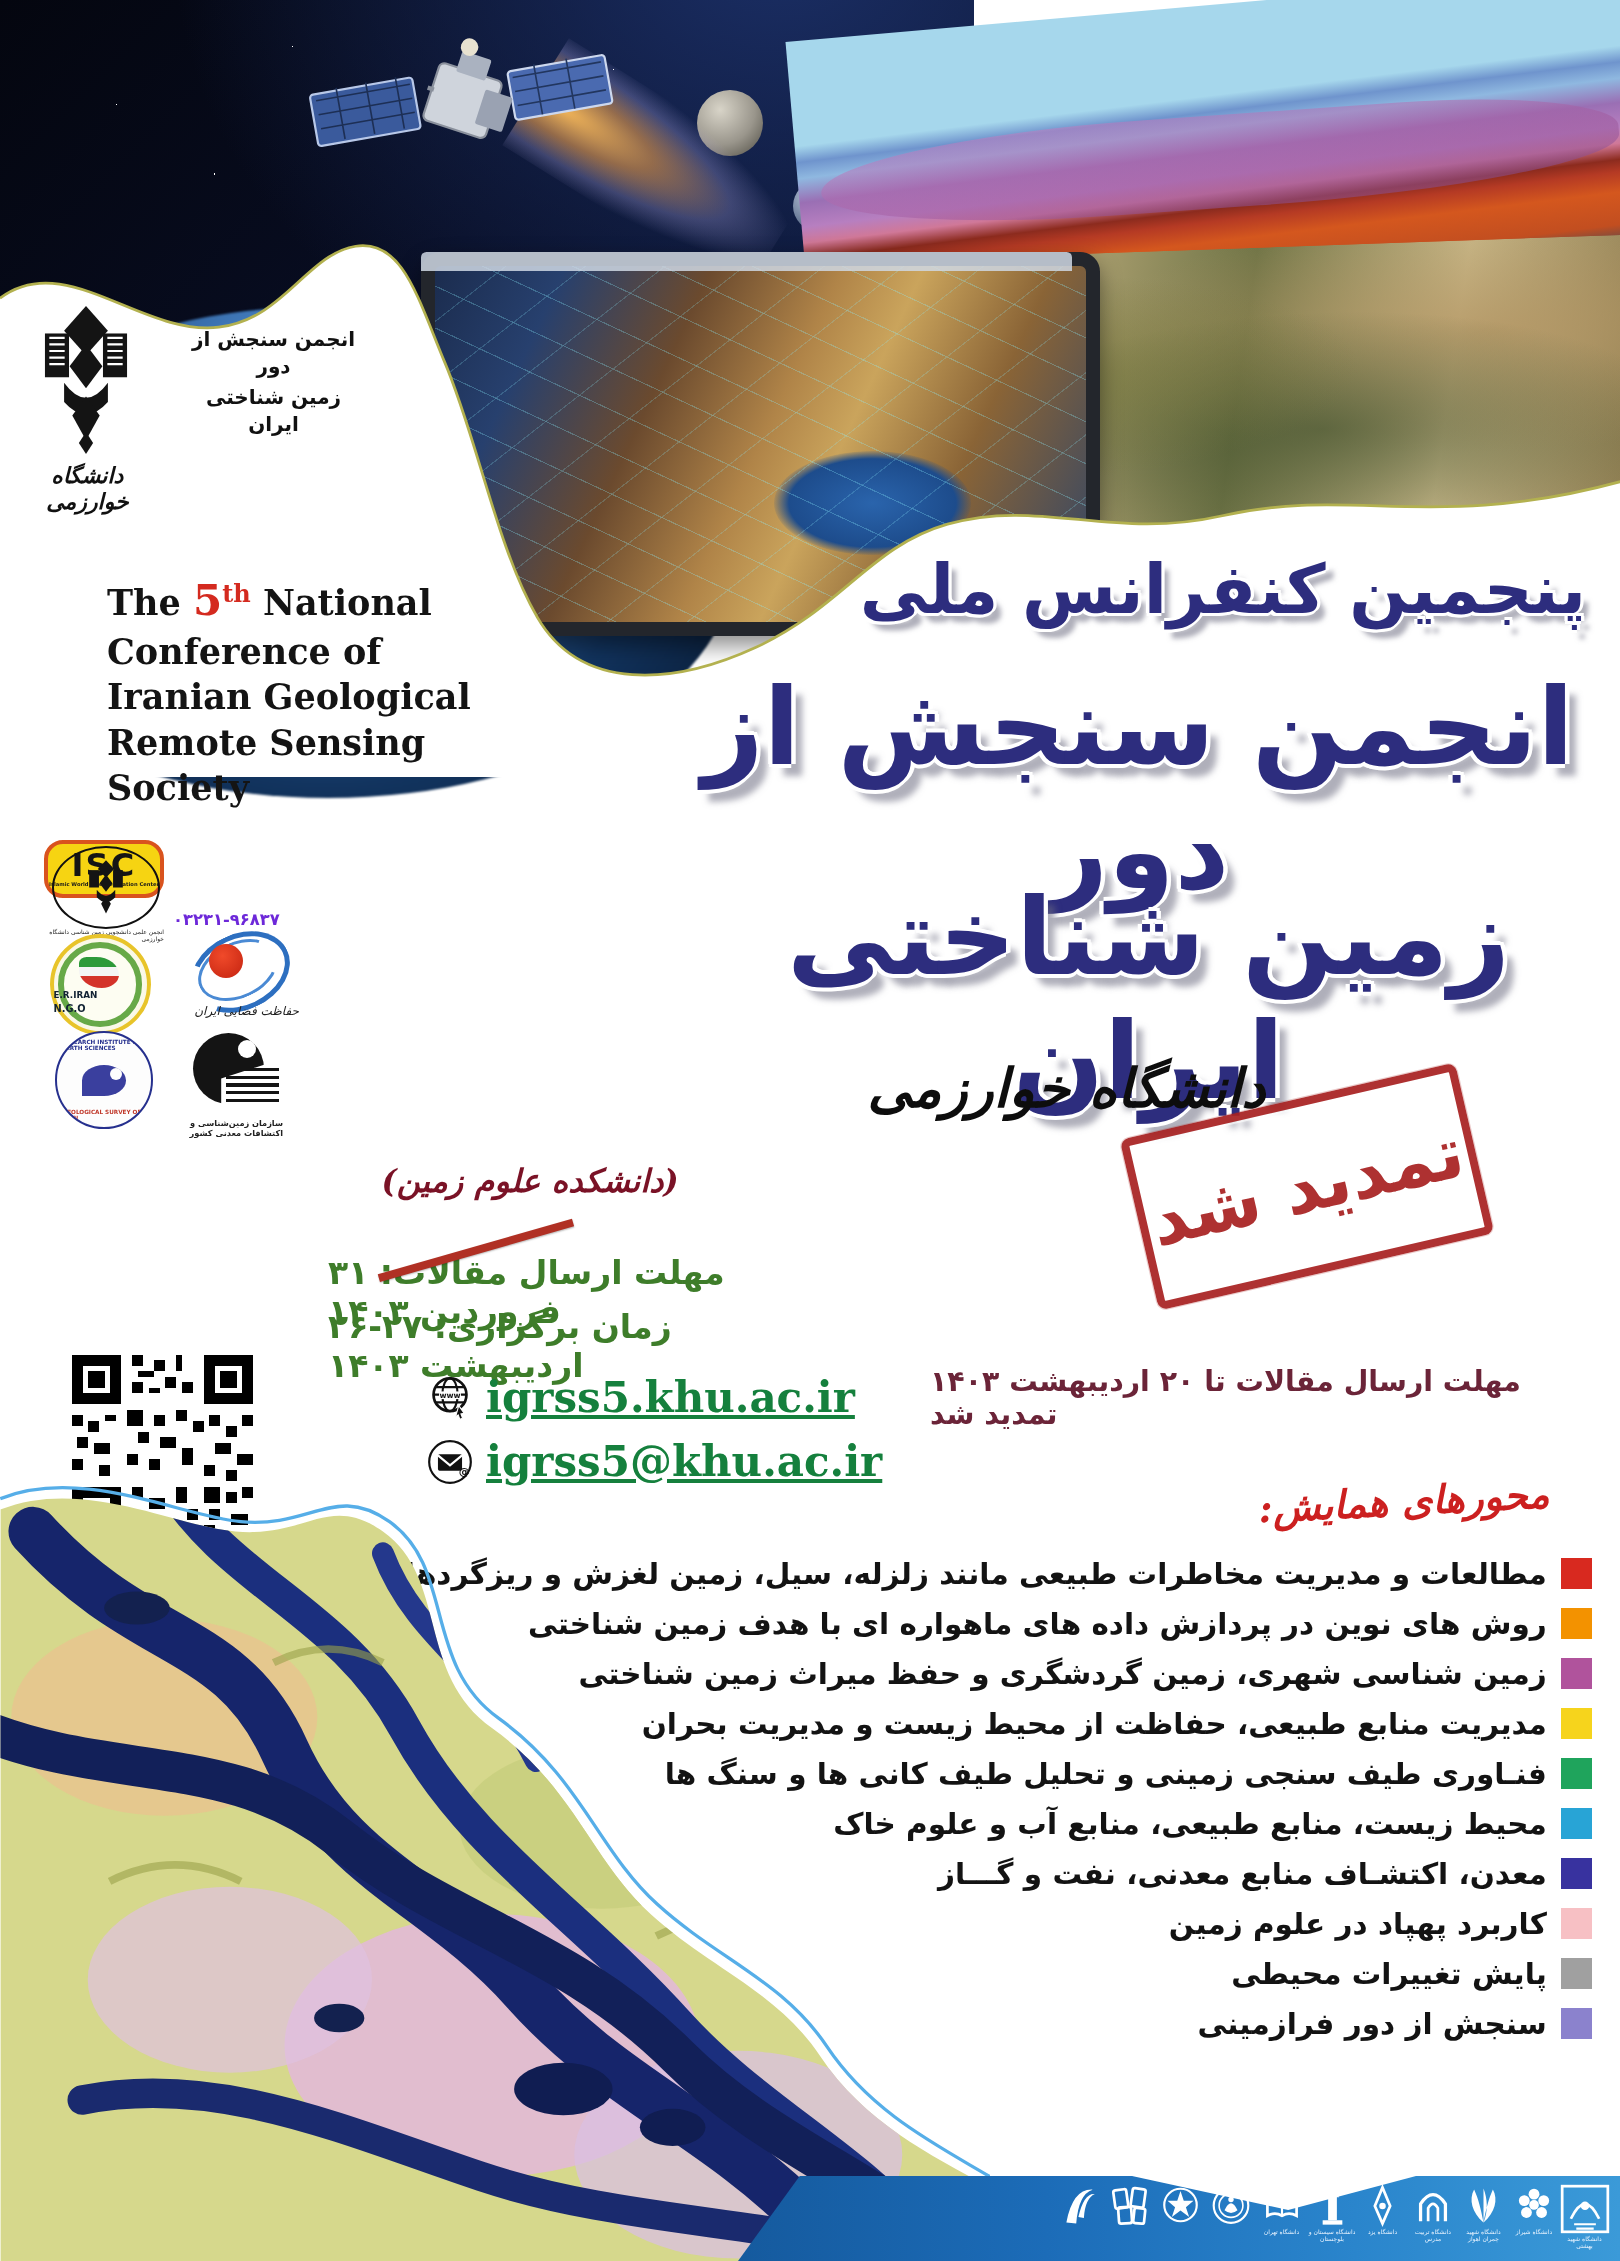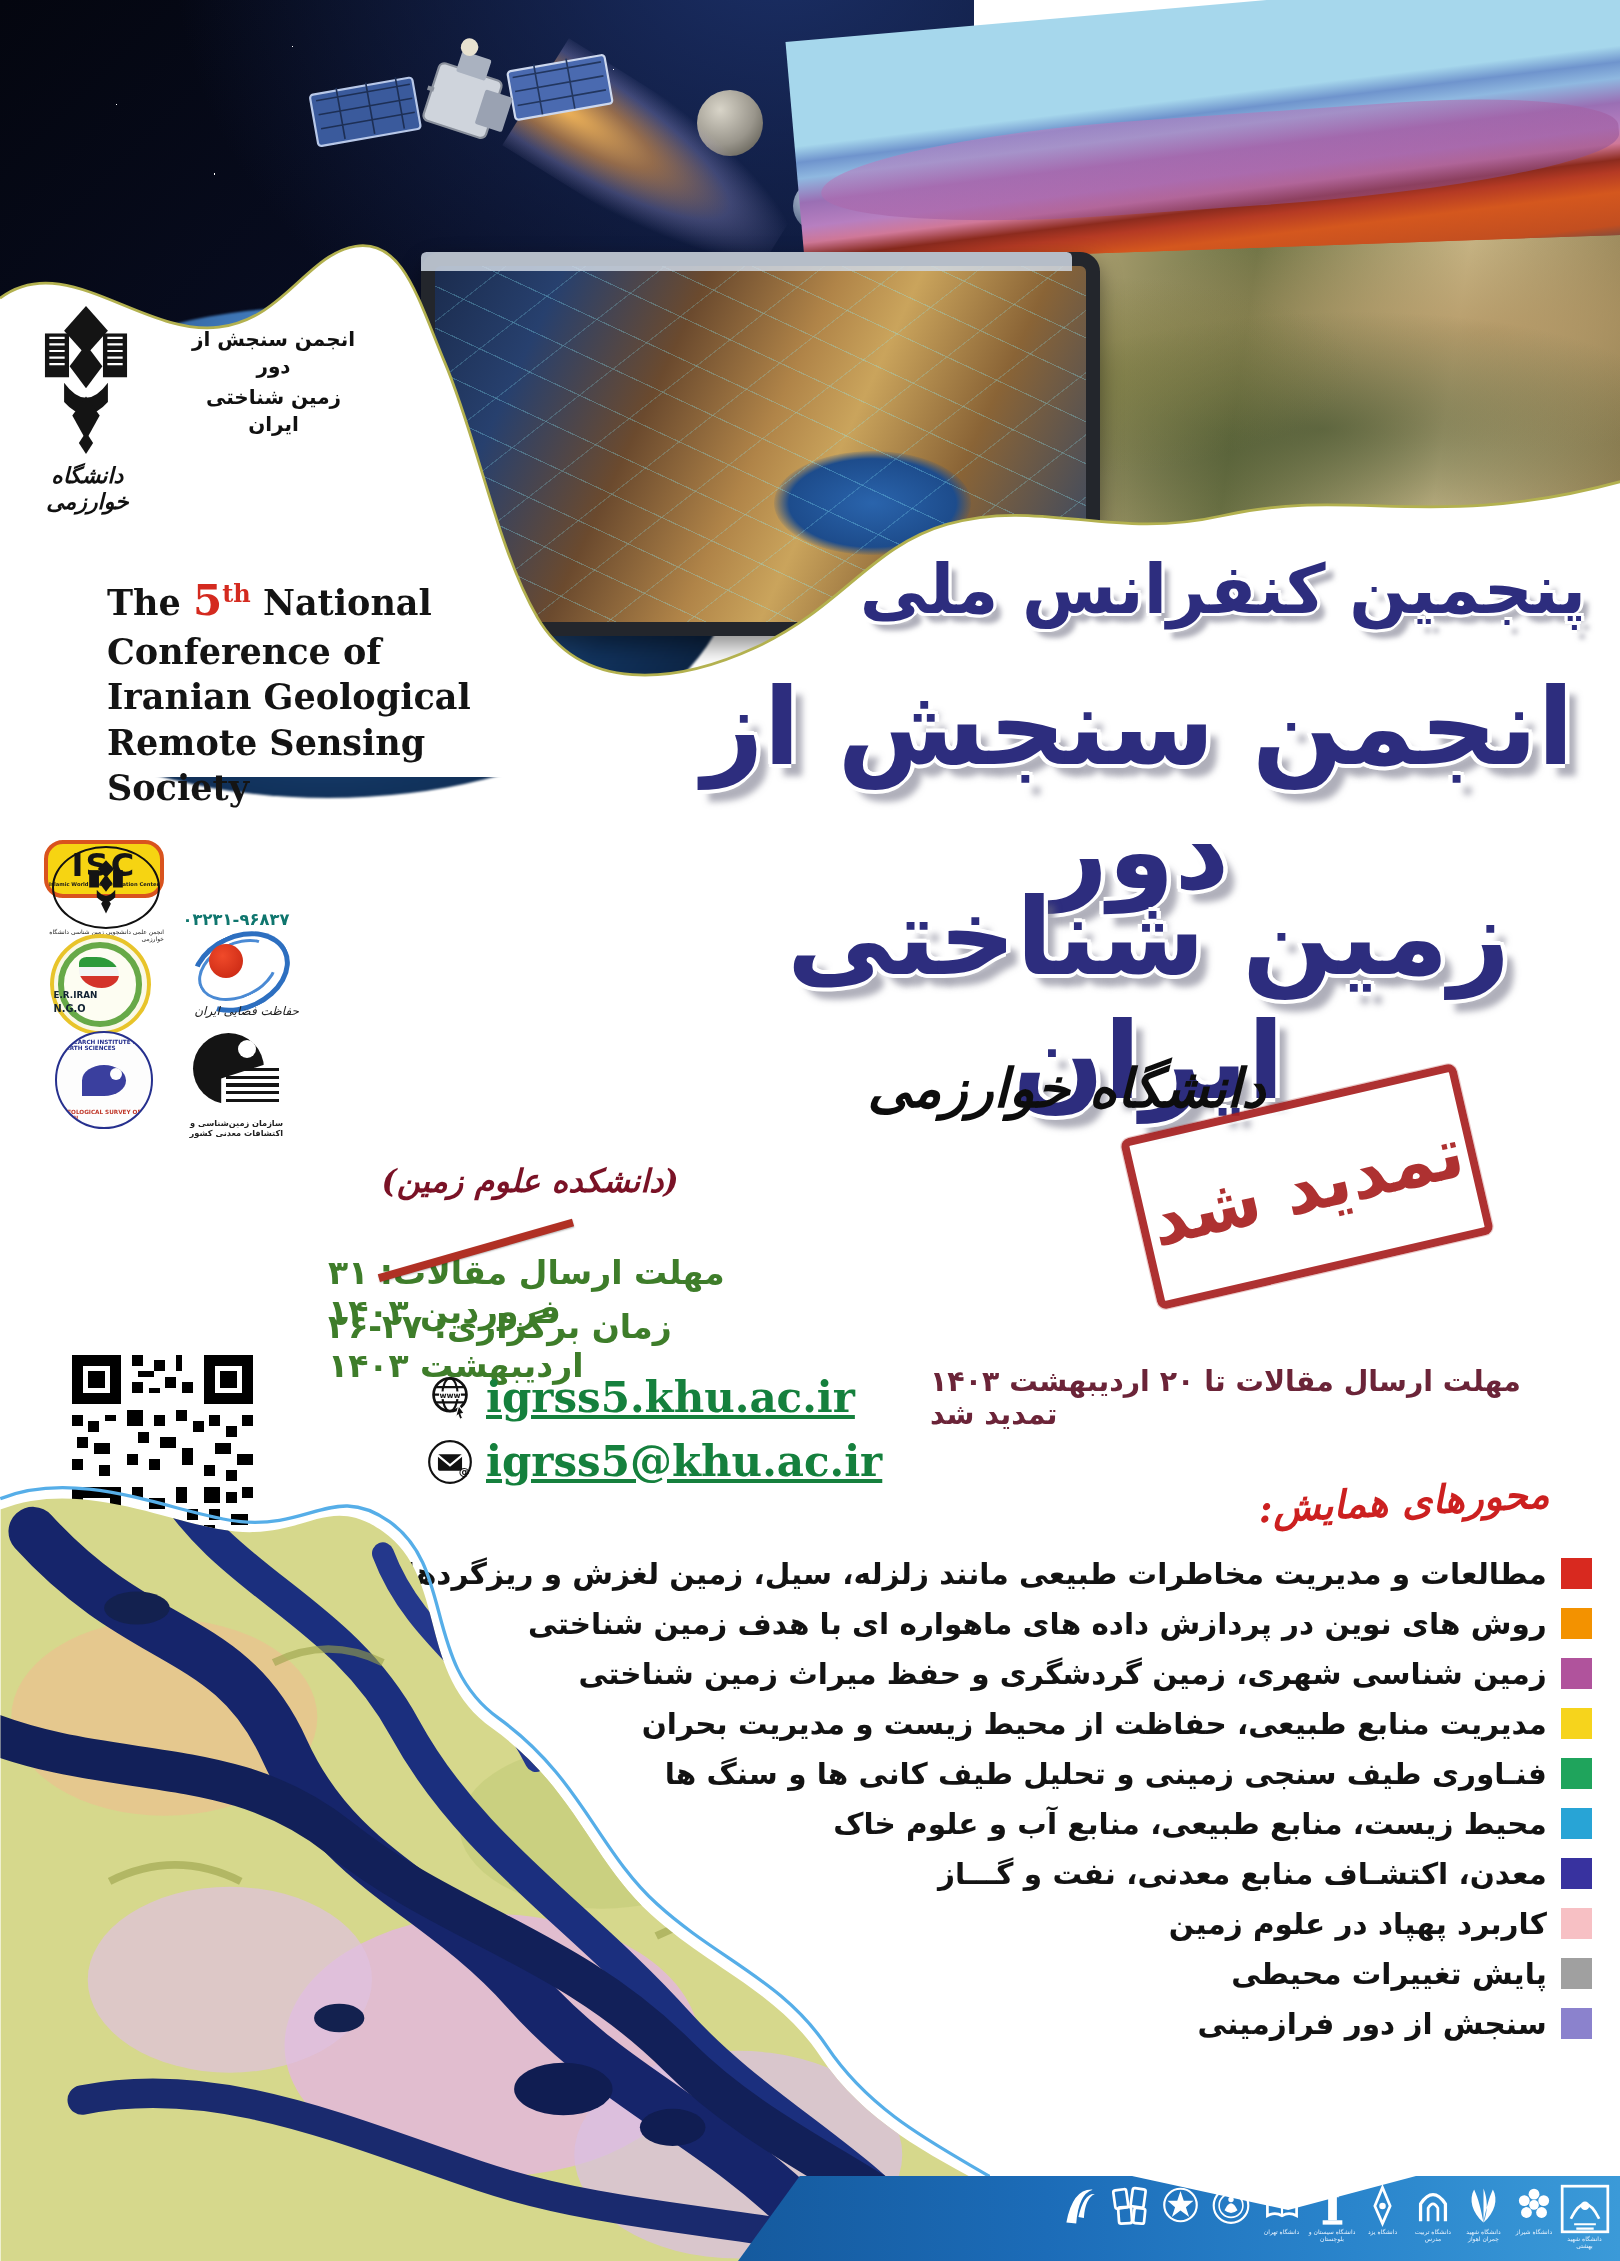--- a/index.html
+++ b/index.html
@@ -76,21 +76,21 @@
   .eng-title sup{color:#d42a1f;font-size:24px;}
   .logo-grid{position:absolute;left:44px;top:840px;width:263px;}
   .lg{position:absolute;text-align:center;}
   .oval-logo{left:8.2px;top:5.5px;width:104px;height:79px;border:2.7px solid #111;border-radius:50%;
     display:flex;align-items:center;justify-content:center;overflow:hidden;}
   .oval-cap{position:absolute;left:0px;top:88px;width:120px;font-size:6px;color:#222;}
   .isc{left:133px;top:13.7px;width:112px;height:50px;background:#f6d412;border:4.9px solid #d9531e;border-radius:19px;
     display:flex;flex-direction:column;align-items:center;justify-content:center;}
   .isc .t{font-size:32px;font-weight:bold;color:#151515;letter-spacing:2.2px;line-height:.9;}
   .isc .s{font-size:5.2px;font-weight:bold;color:#1a1a1a;margin-top:1.1px;}
-  .isc-num{position:absolute;left:129px;top:70px;width:126px;font-size:16.4px;font-weight:bold;color:#0f766e;letter-spacing:1.1px;text-align:center;}
+  .isc-num{position:absolute;left:129px;top:70px;width:126px;font-size:16.4px;font-weight:bold;color:#6d28d9;letter-spacing:1.1px;}
   .ngo{left:5.5px;top:94px;width:93px;height:93px;border-radius:50%;border:4.4px solid #e8c42a;
     background:radial-gradient(circle,#fdfdf2 55%,#f2edca 100%);position:absolute;}
   .ngo .wreath{position:absolute;inset:4.4px;border:6.6px solid #4c9a2a;border-radius:50%;opacity:.85;}
   .ngo .map{position:absolute;left:25px;top:18.6px;width:40px;height:31px;border-radius:20% 60% 45% 60%;
     background:linear-gradient(180deg,#2d9a3a 0 32%,#f4f4f4 32% 60%,#d4332a 60% 100%);}
   .ngo .t1{position:absolute;left:0;right:0;top:52px;font-size:8.8px;font-weight:bold;color:#123;}
   .ngo .t2{position:absolute;left:0;right:0;top:65px;font-size:9.8px;font-weight:bold;color:#123;}
   .space-org{left:139px;top:94px;width:104px;height:82px;position:absolute;}
   .space-org .swirl{position:absolute;left:5.5px;top:0;width:93px;height:66px;border-radius:50%;
     border:5.5px solid #2d6fc0;border-left-color:transparent;transform:rotate(-25deg);}

